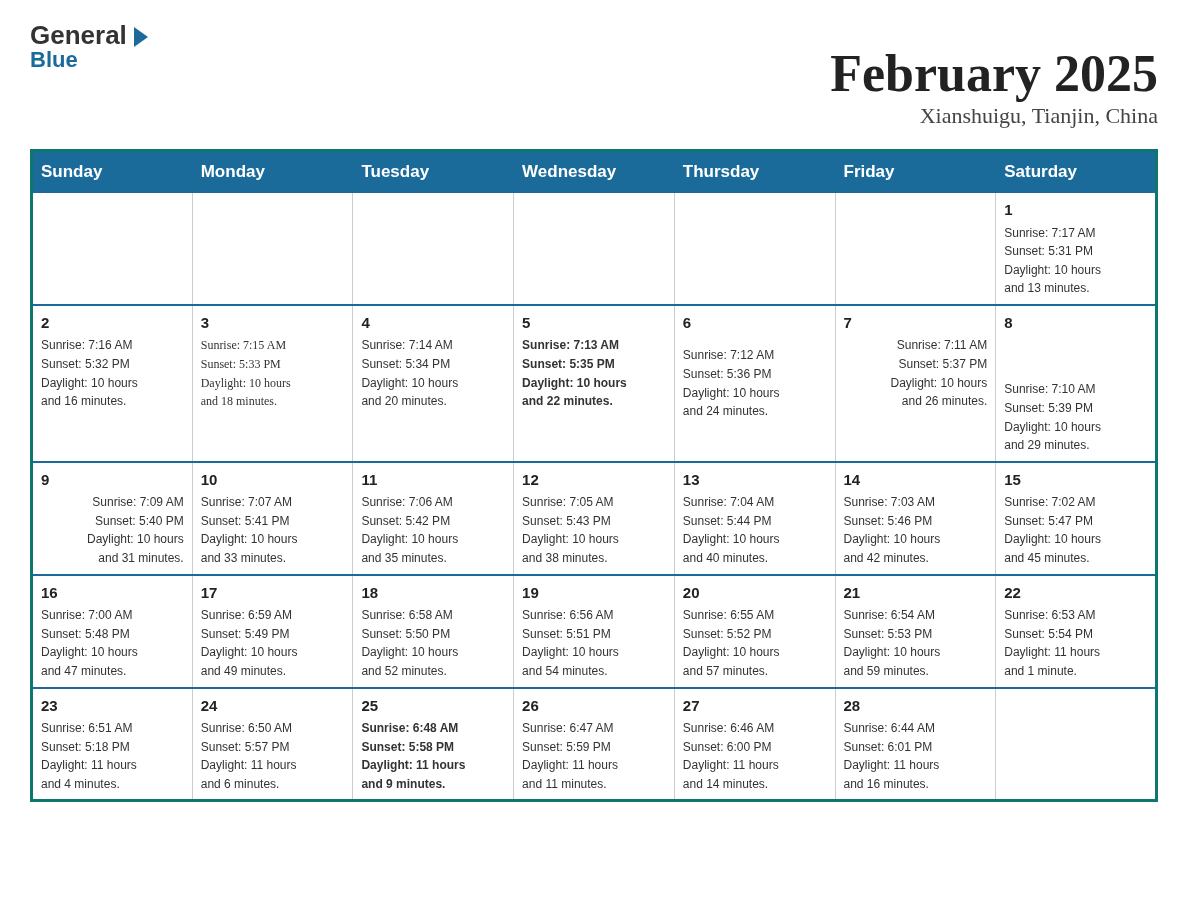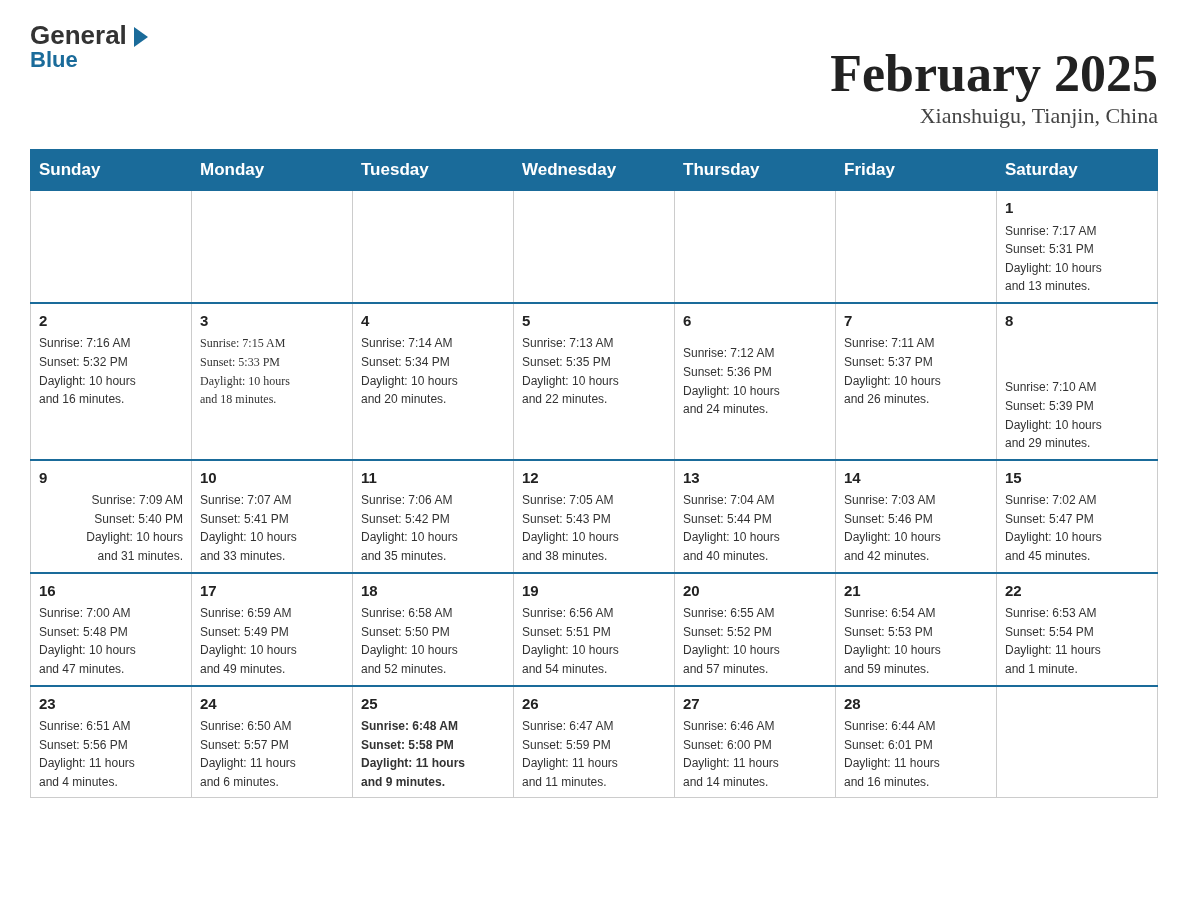--- a/index.html
+++ b/index.html
@@ -59,21 +59,21 @@
       margin-top: 24px;
     }
     .location {
       font-size: 22px;
       color: #444;
       font-family: Georgia, serif;
     }
     .calendar {
       width: 100%;
       border-collapse: collapse;
-      border: 1px solid #0f766e;
+      border: 3px solid #0f766e;
     }
     .calendar th {
       background-color: #1a6b9a;
       color: #fff;
       font-size: 17px;
       font-weight: bold;
       padding: 10px 8px;
       text-align: left;
       border: 1px solid #1a6b9a;
     }
@@ -169,35 +169,35 @@
         </td>
         <td>
           <span class="day-num">4</span>
           <div class="day-info" style="white-space: pre-line;">Sunrise: 7:14 AM
 Sunset: 5:34 PM
 Daylight: 10 hours
 and 20 minutes.</div>
         </td>
         <td>
           <span class="day-num">5</span>
-          <div class="day-info" style="white-space: pre-line;">Sunrise: 7:13 AM
+          <div class="day-info" style="white-space: pre-line; font-weight: bold;">Sunrise: 7:13 AM
 Sunset: 5:35 PM
 Daylight: 10 hours
 and 22 minutes.</div>
         </td>
         <td>
           <span class="day-num">6</span>
           <div class="day-info" style="white-space: pre-line; margin-top: 12px;">Sunrise: 7:12 AM
 Sunset: 5:36 PM
 Daylight: 10 hours
 and 24 minutes.</div>
         </td>
         <td>
           <span class="day-num">7</span>
-          <div class="day-info" style="white-space: pre-line;">Sunrise: 7:11 AM
+          <div class="day-info" style="white-space: pre-line; text-align: right;">Sunrise: 7:11 AM
 Sunset: 5:37 PM
 Daylight: 10 hours
 and 26 minutes.</div>
         </td>
         <td>
           <span class="day-num">8</span>
           <div class="day-info" style="white-space: pre-line; margin-top: 46px;">Sunrise: 7:10 AM
 Sunset: 5:39 PM
 Daylight: 10 hours
 and 29 minutes.</div>
@@ -302,21 +302,21 @@
           <div class="day-info" style="white-space: pre-line;">Sunrise: 6:53 AM
 Sunset: 5:54 PM
 Daylight: 11 hours
 and 1 minute.</div>
         </td>
       </tr>
       <tr class="row-divider">
         <td>
           <span class="day-num">23</span>
           <div class="day-info" style="white-space: pre-line;">Sunrise: 6:51 AM
-Sunset: 5:56 PM
+Sunset: 5:18 PM
 Daylight: 11 hours
 and 4 minutes.</div>
         </td>
         <td>
           <span class="day-num">24</span>
           <div class="day-info" style="white-space: pre-line;">Sunrise: 6:50 AM
 Sunset: 5:57 PM
 Daylight: 11 hours
 and 6 minutes.</div>
         </td>

